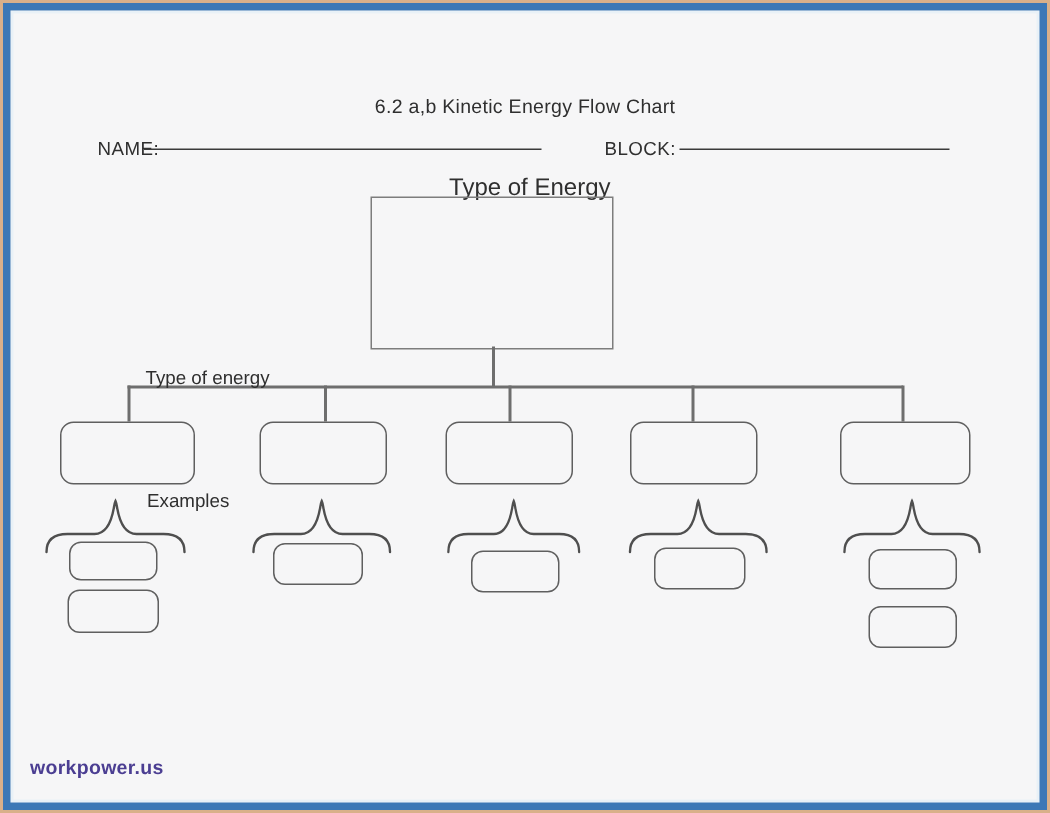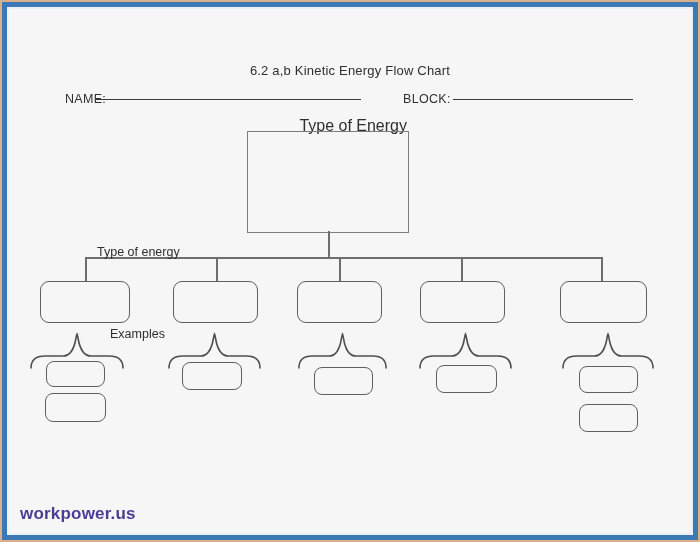--- a/index.html
+++ b/index.html
@@ -39,25 +39,25 @@
   .line{background:var(--connector);}
   .form-box{
     top:274px;height:42px;box-sizing:border-box;
     border:1.4px solid var(--box-border);border-radius:9px;background:transparent;
   }
   .ex-box{
     box-sizing:border-box;border:1.4px solid var(--box-border);
     border-radius:8px;background:transparent;
   }
   .forms-label{left:90px;top:238px;font-size:12.5px;}
-  .examples-label{left:91px;top:320px;font-size:12.5px;margin-left:12px;}
+  .examples-label{left:91px;top:320px;font-size:12.5px;}
   .brace{overflow:visible;}
   .brace path{fill:none;stroke:#4f4f4f;stroke-width:1.6;stroke-linecap:round;}
   .watermark{
-    left:13px;top:497px;font-size:17px;font-weight:bold;
+    left:13px;top:497px;font-size:13px;font-weight:bold;
     color:var(--watermark-text);letter-spacing:.2px;
   }
 </style>
 </head>
 <body>
 
 <div class="page">
   <div class="blue-frame"></div>
   <div class="content">
 

